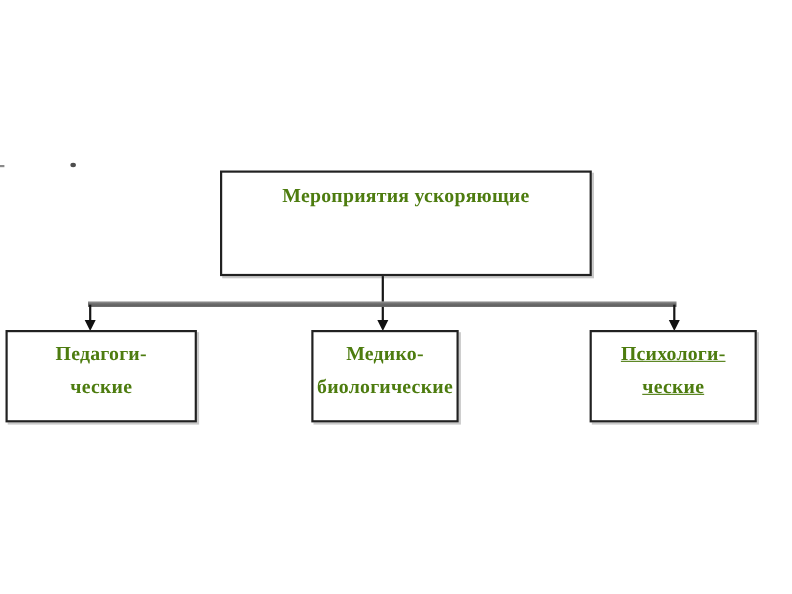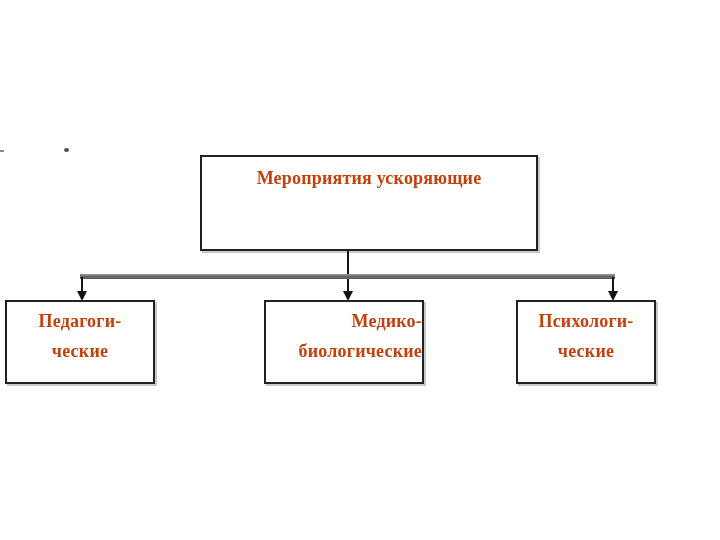--- a/index.html
+++ b/index.html
@@ -17,42 +17,42 @@
   }
 
   
   .box {
     position: absolute;
     background: #ffffff;
     border: 2px solid #212121;
     box-shadow: 2px 2px 0 rgba(120,120,120,0.40);
     box-sizing: border-box;
     text-align: center;
-    color: #c2410c;
+    color: #4d7c0f;
     font-weight: bold;
   }
   .box-root {
     left: 200px; top: 155px;
     width: 338px; height: 96px;
     font-size: 18px;
     line-height: 25px;
     letter-spacing: 0.2px;
     padding-top: 9px;
   }
   .box-child {
     top: 300px;
     height: 84px;
     font-size: 18px;
     line-height: 30px;
     letter-spacing: 0.2px;
     padding-top: 4px;
   }
-  .box-child-left   { left: 5px;   width: 150px; }
-  .box-child-middle { left: 264px; width: 160px; text-align: right; }
-  .box-child-right  { left: 516px; width: 140px; }
+  .box-child-left   { left: 5px;   width: 174px; }
+  .box-child-middle { left: 283px; width: 134px; }
+  .box-child-right  { left: 536px; width: 152px; text-decoration: underline; }
 
   
   .stem {
     position: absolute;
     width: 2px;
     background: #161616;
   }
   .stem-root   { left: 347px; top: 251px; height: 25px; }
   .stem-left   { left: 81px;  top: 277px; height: 15px; }
   .stem-center { left: 347px; top: 279px; height: 13px; }

